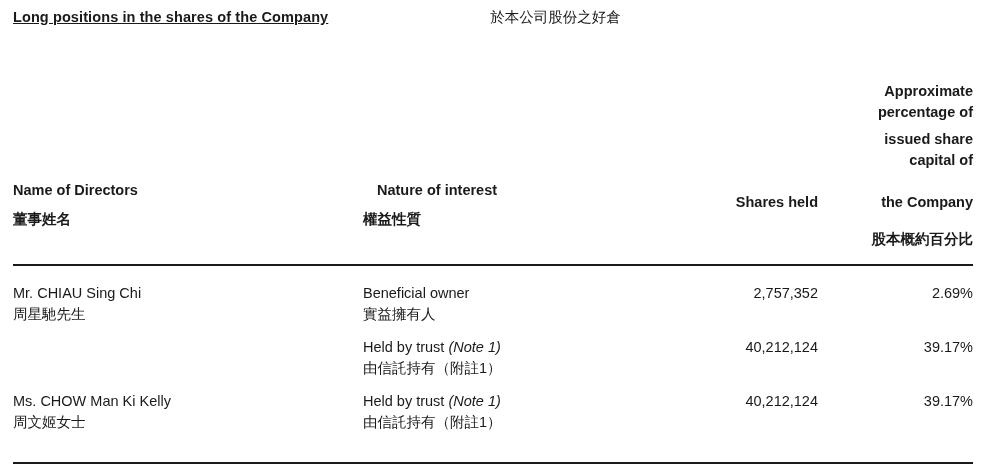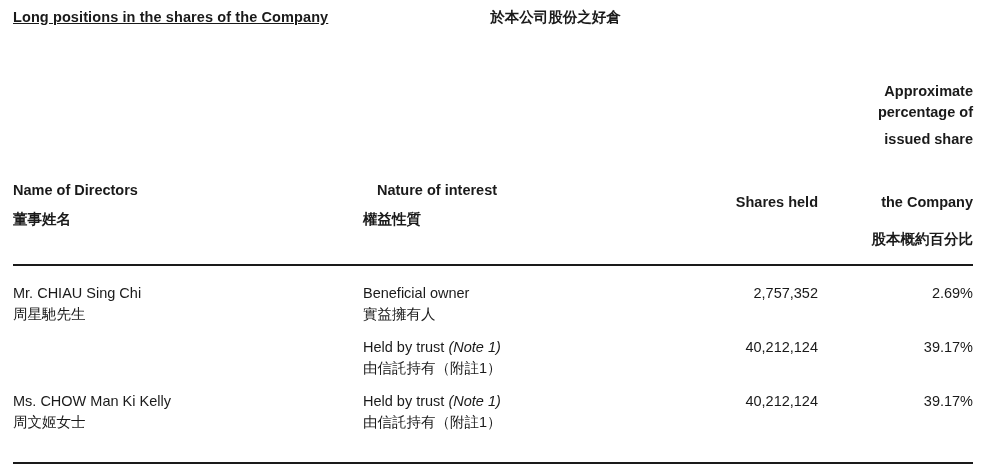--- a/index.html
+++ b/index.html
@@ -32,21 +32,21 @@
   }
   .heading-en {
     font-size: 14.5px;
     font-weight: bold;
     letter-spacing: 0.1px;
     white-space: nowrap;
     text-decoration: underline;
   }
   .heading-zh {
     font-size: 14.5px;
-    font-weight: bold;
+    font-weight: normal;
     margin-left: 162px;
     white-space: nowrap;
   }
 
   
   .col-headers {
     position: absolute;
     top: 56px;
     left: 13px;
     width: 960px;
@@ -125,20 +125,21 @@
     <div class="ch-sub" style="left:0px; top:152px; width:330px;">董事姓名</div>
 
     <div class="ch" style="left:364px; top:124px; width:290px;">Nature of interest</div>
     <div class="ch-sub" style="left:350px; top:152px; width:290px;">權益性質</div>
 
     <div class="ch right" style="left:485px; top:124px; width:320px;">Shares held</div>
 
     <div class="ch right" style="left:640px; top:13px; width:320px;">Approximate</div>
     <div class="ch right" style="left:640px; top:34px; width:320px;">percentage of</div>
     <div class="ch right" style="left:640px; top:61px; width:320px;">issued share</div>
+    <div class="ch right" style="left:640px; top:82px; width:320px;">capital of</div>
     <div class="ch right" style="left:640px; top:124px; width:320px;">the Company</div>
     <div class="ch-sub right" style="left:640px; top:172px; width:320px;">股本概約百分比</div>
   </div>
 
   <div class="rule top-rule"></div>
 
   <table class="tbl">
     <tbody>
 
       <tr>

